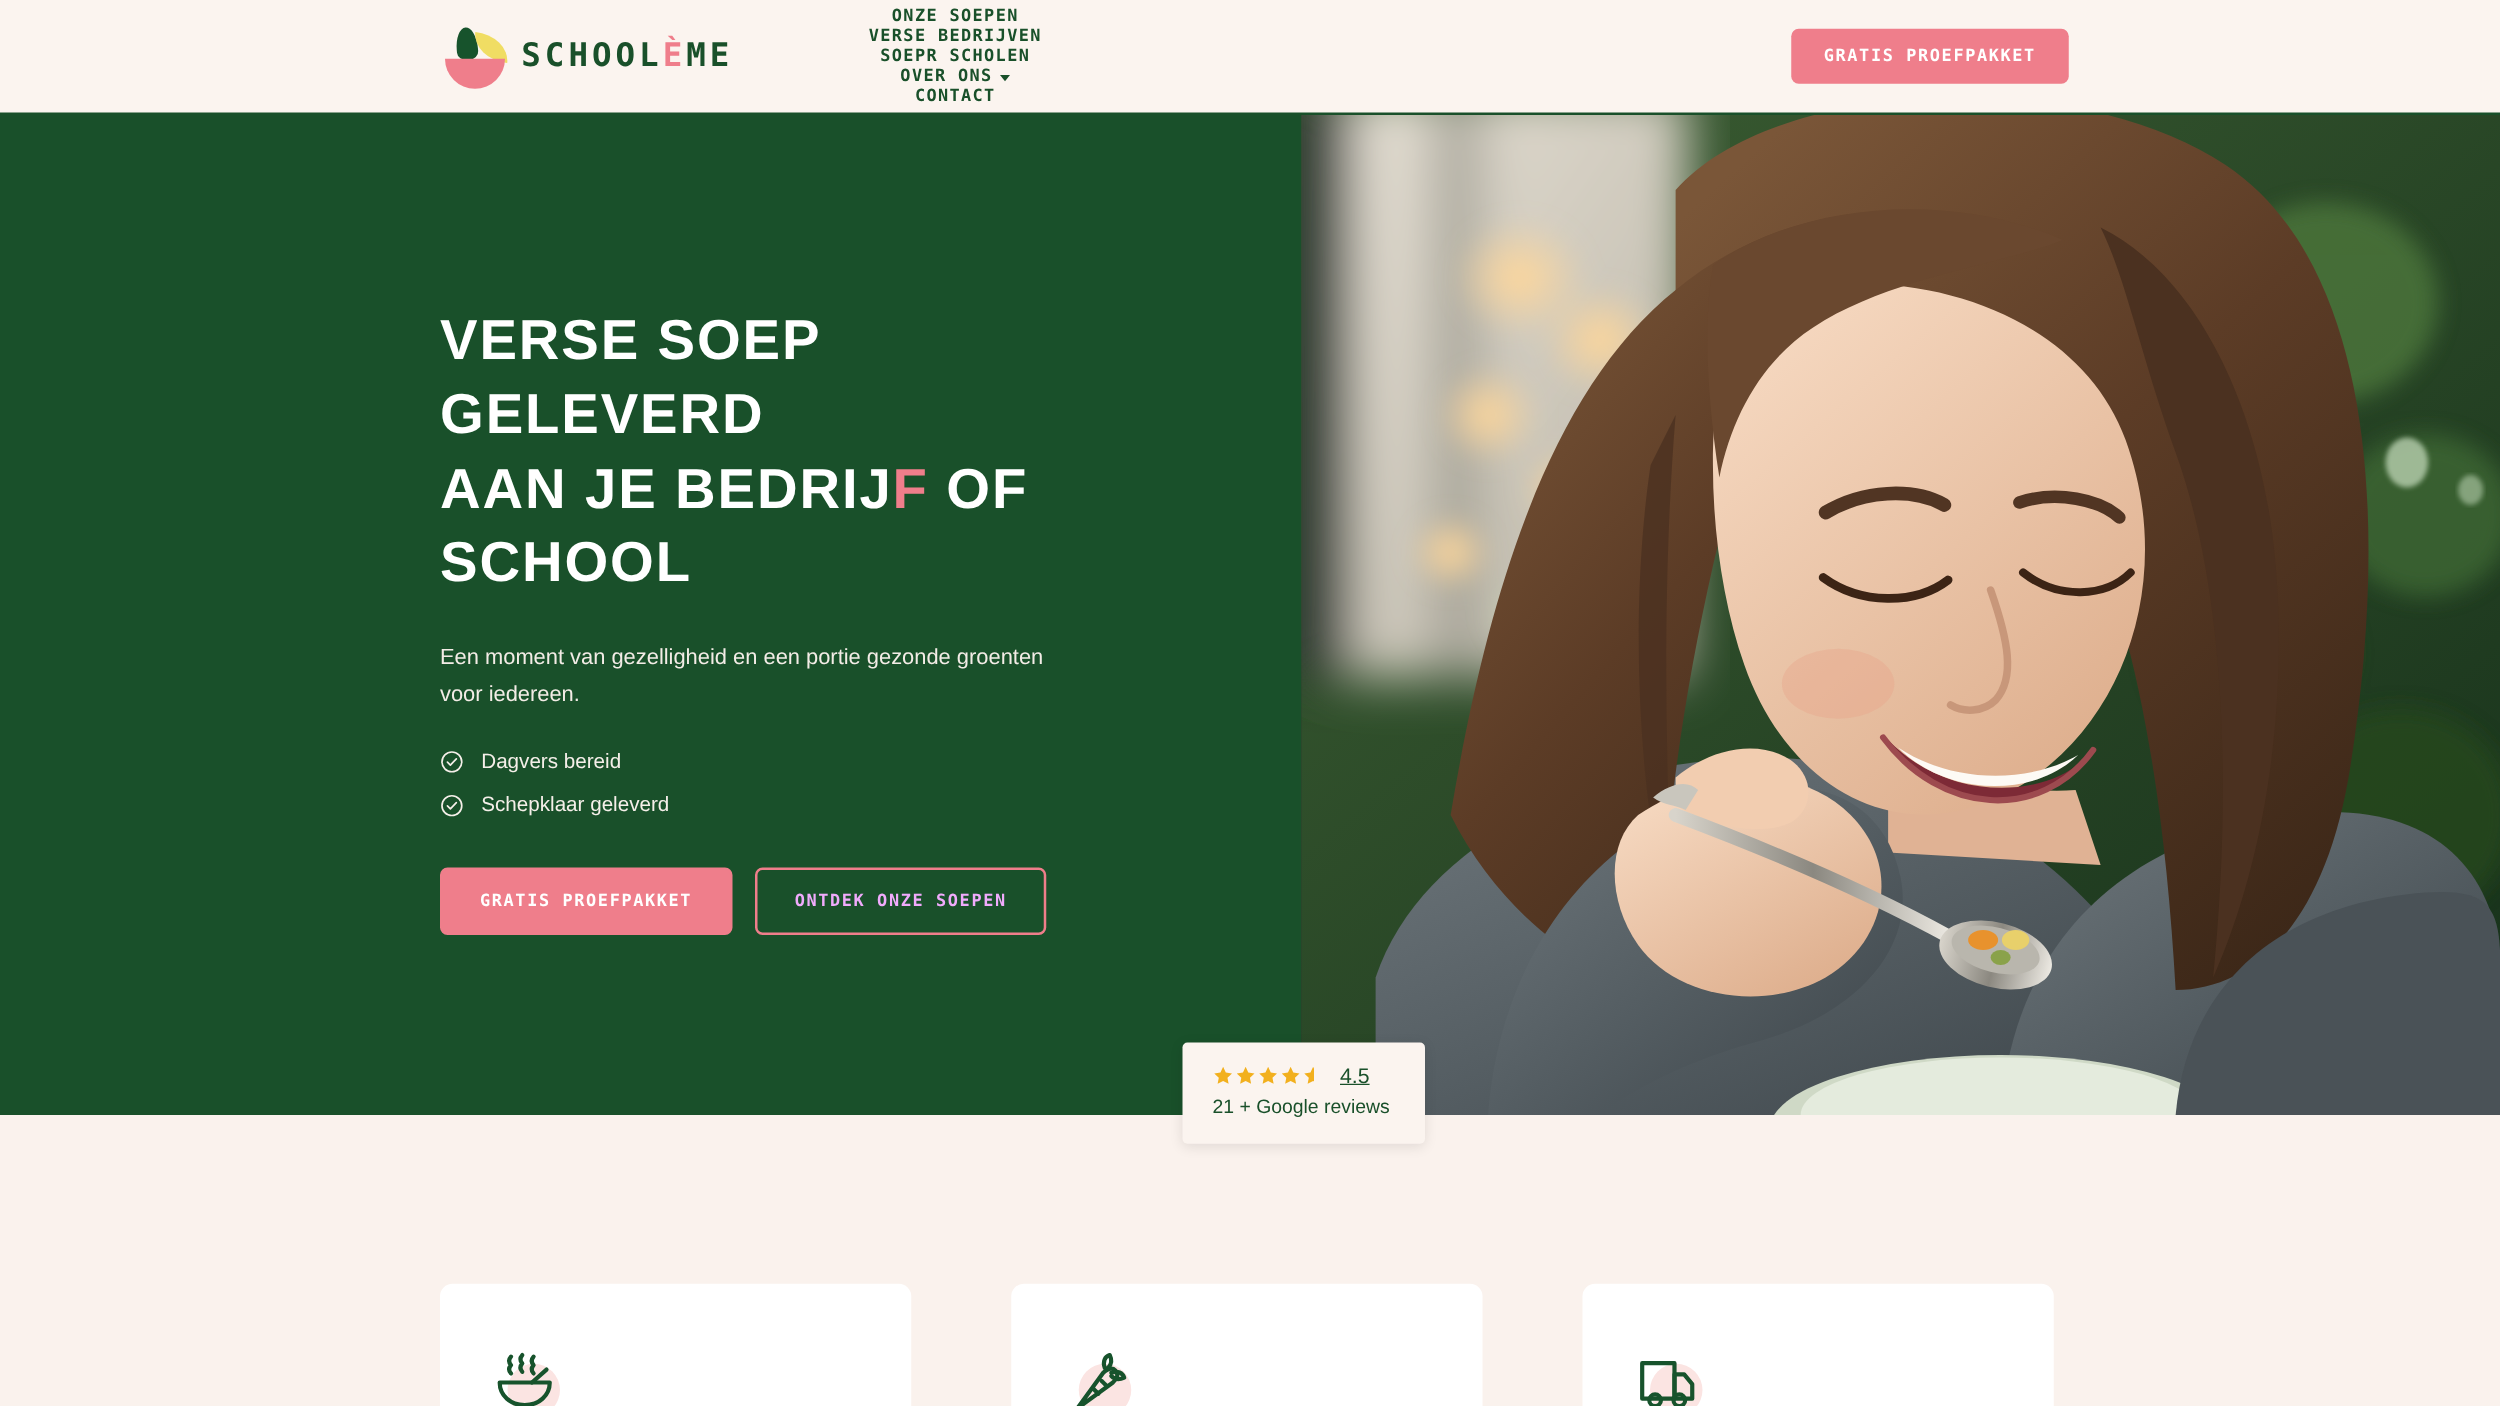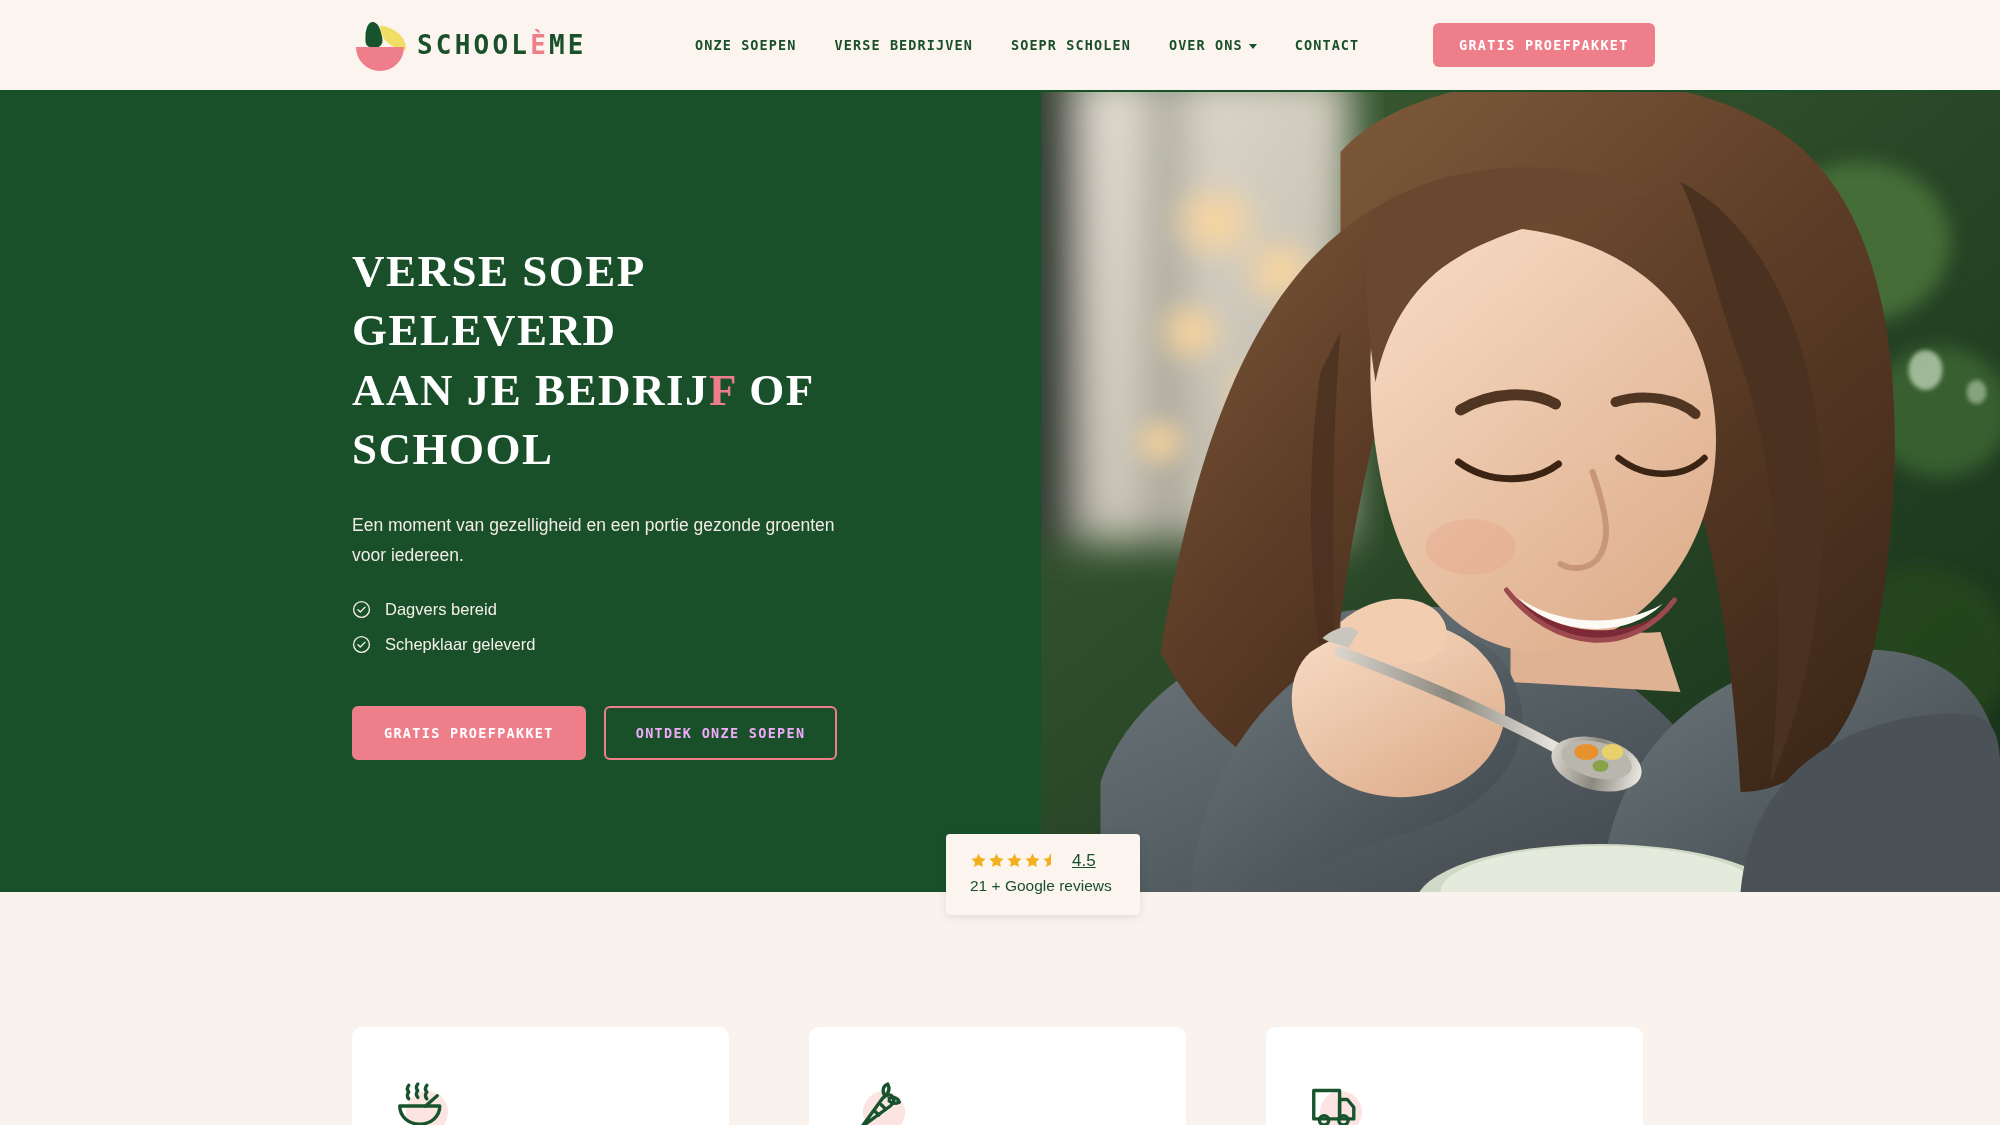--- a/index.html
+++ b/index.html
@@ -68,20 +68,21 @@
     white-space:nowrap;
   }
   .brand-name .accent{ color:#ef7e8b; }
 
   .nav{
     position:absolute;
     left:676px;
     display:flex;
     align-items:center;
     gap:0;
+    flex-direction:column;
   }
   .nav a{
     font-family:"DejaVu Sans Mono", monospace;
     font-weight:700;
     font-size:13.5px;
     letter-spacing:1.1px;
     color:#19502a;
     text-decoration:none;
     padding:0 19px;
     white-space:nowrap;
@@ -127,37 +128,37 @@
     background:#19502a;
     position:relative;
   }
   .hero-copy{
     position:absolute;
     left:352px;
     top:150px;
     width:540px;
   }
   .hero-title{
-    font-family:Liberation Serif, serif;
+    font-family:Liberation Sans, sans-serif;
     font-weight:700;
     font-size:45px;
     line-height:1.32;
     letter-spacing:1.5px;
     color:#ffffff;
     margin-bottom:30px;
   }
   .hero-title .accent{ color:#ef7e8b; }
   .hero-sub{
     font-size:17.5px;
     line-height:1.72;
     color:#f3ece6;
     margin-bottom:30px;
     max-width:490px;
   }
-  .hero-list{ list-style:none; margin-bottom:52px; }
+  .hero-list{ list-style:none; margin-bottom:40px; }
   .hero-list li{
     display:flex;
     align-items:center;
     gap:14px;
     font-size:16.5px;
     color:#f5efe9;
     margin-bottom:16px;
   }
   .check-icon{
     flex:0 0 auto;

